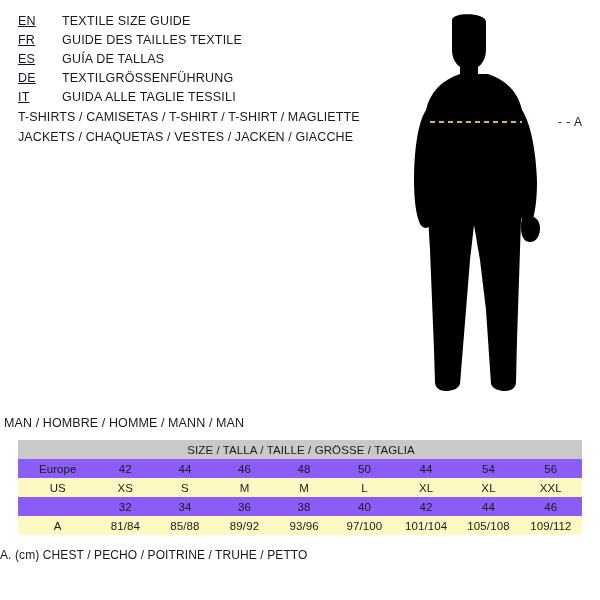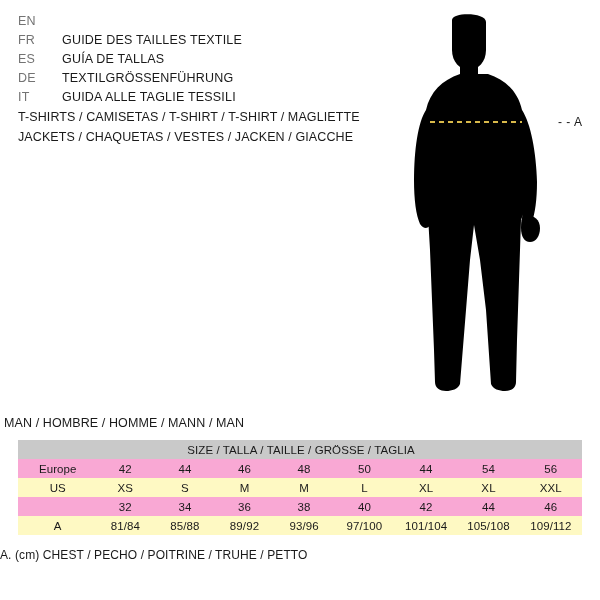--- a/index.html
+++ b/index.html
@@ -31,21 +31,22 @@
   .lang-row {
     display: flex;
     align-items: baseline;
     height: 19px;
     font-size: 12.5px;
     letter-spacing: 0.2px;
   }
   .lang-code {
     width: 44px;
     flex: 0 0 44px;
-    color: #737373;
+    color: #0f172a;
+    text-decoration: underline;
   }
   .lang-text {
     white-space: nowrap;
   }
 
   
   .cats {
     position: absolute;
     left: 18px;
     top: 110px;
@@ -99,21 +100,21 @@
     height: 19px;
     vertical-align: middle;
     letter-spacing: 0.1px;
     text-align: center;
   }
   .row-header td {
     background: #c9c9c9;
     color: #1a1a1a;
   }
   .row-light td {
-    background: #f9a8d4;
+    background: #8b5cf6;
     margin-top: 44px;
   }
   .row-grey td {
     background: #fef9c3;
   }
   .cell-label {
     width: 86px;
     padding-left: 2px !important;
   }
   .cell-val {
@@ -133,20 +134,21 @@
   }
 </style>
 </head>
 <body>
 
 <div class="page">
 
   <div class="lang-block">
     <div class="lang-row">
       <span class="lang-code">EN</span>
+      <span class="lang-text">TEXTILE SIZE GUIDE</span>
     </div>
     <div class="lang-row">
       <span class="lang-code">FR</span>
       <span class="lang-text">GUIDE DES TAILLES TEXTILE</span>
     </div>
     <div class="lang-row">
       <span class="lang-code">ES</span>
       <span class="lang-text">GUÍA DE TALLAS</span>
     </div>
     <div class="lang-row">

